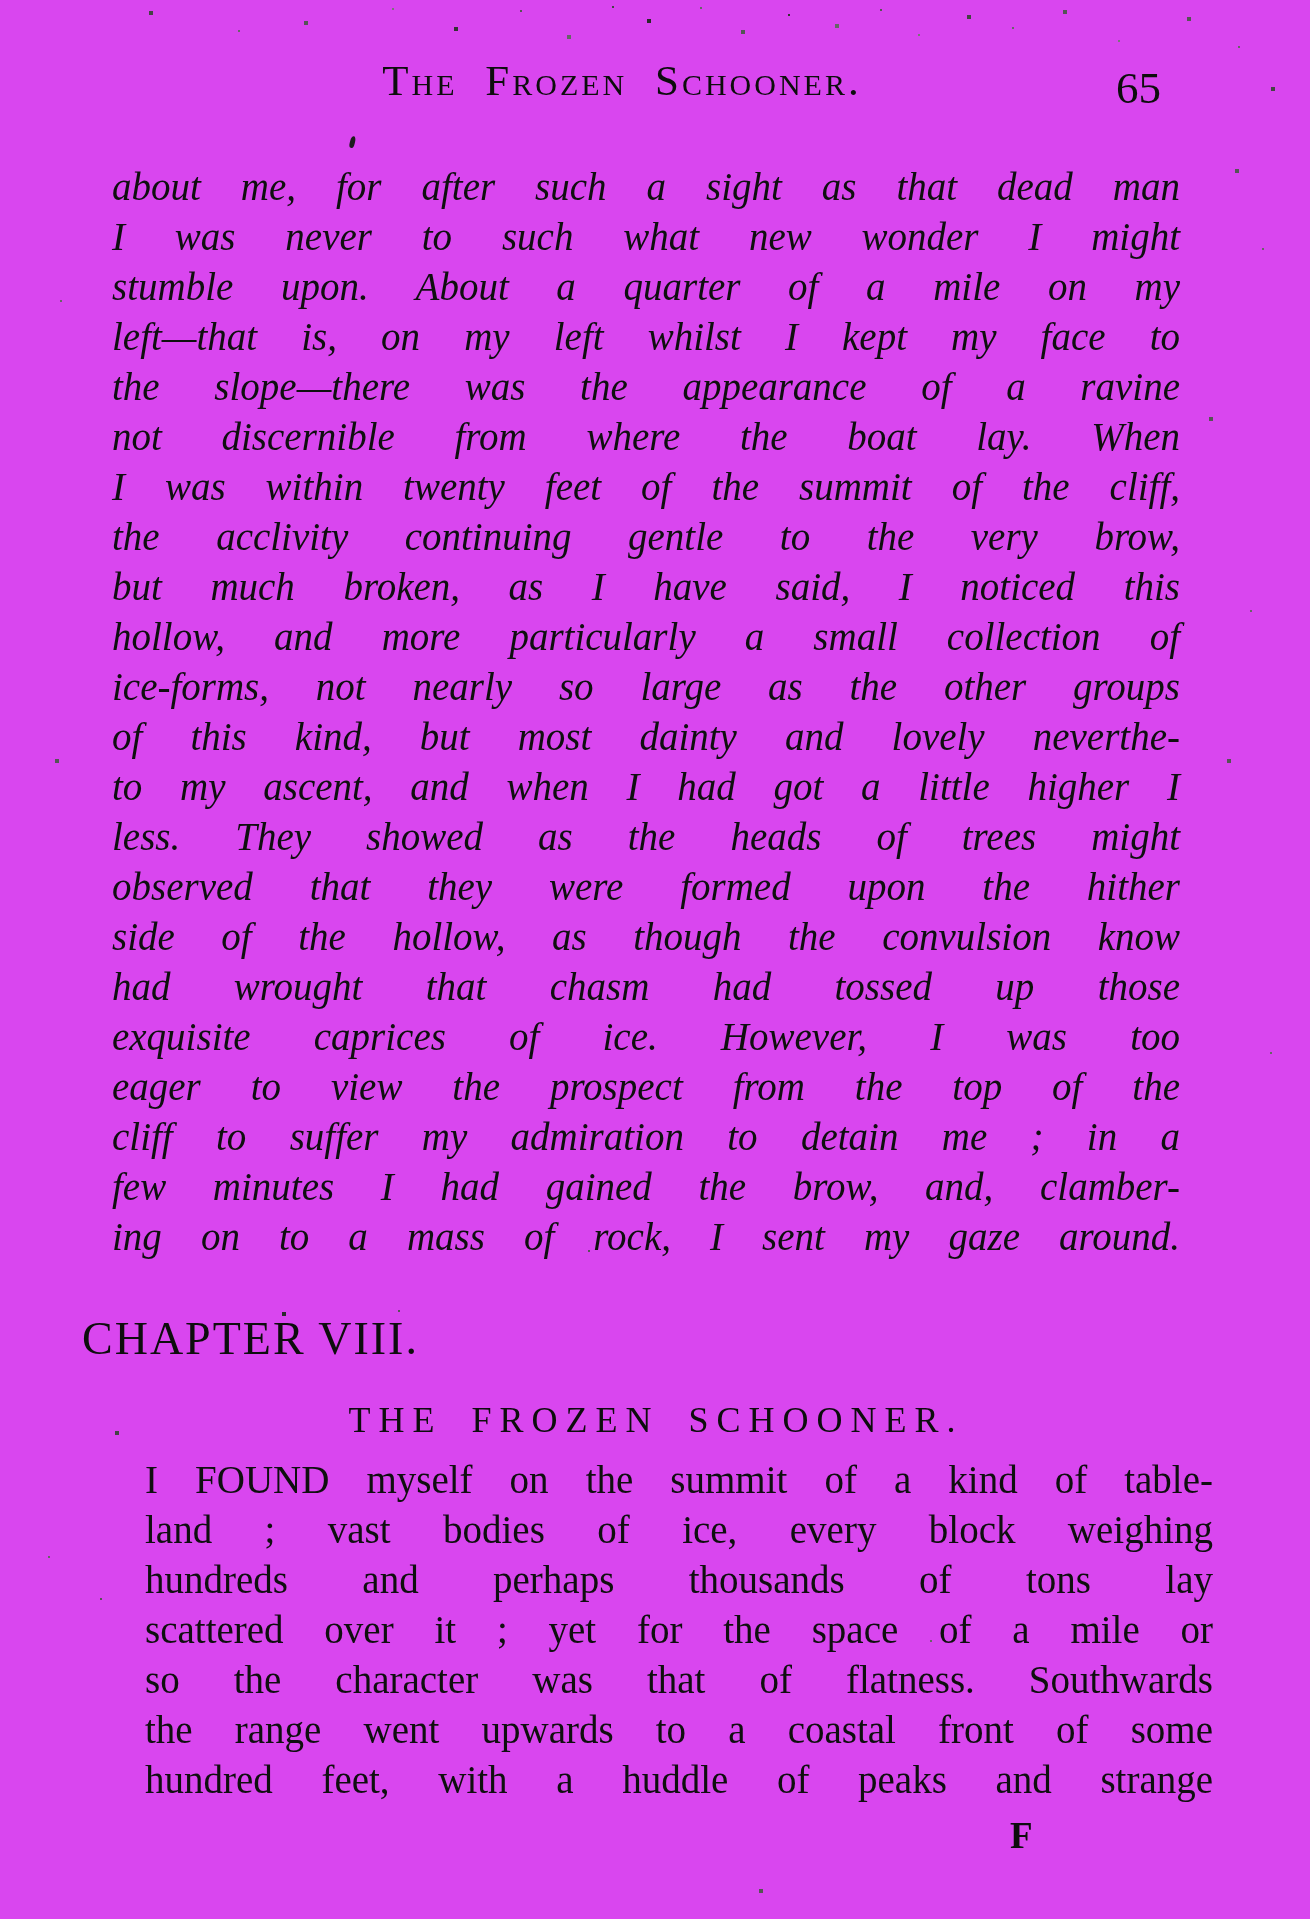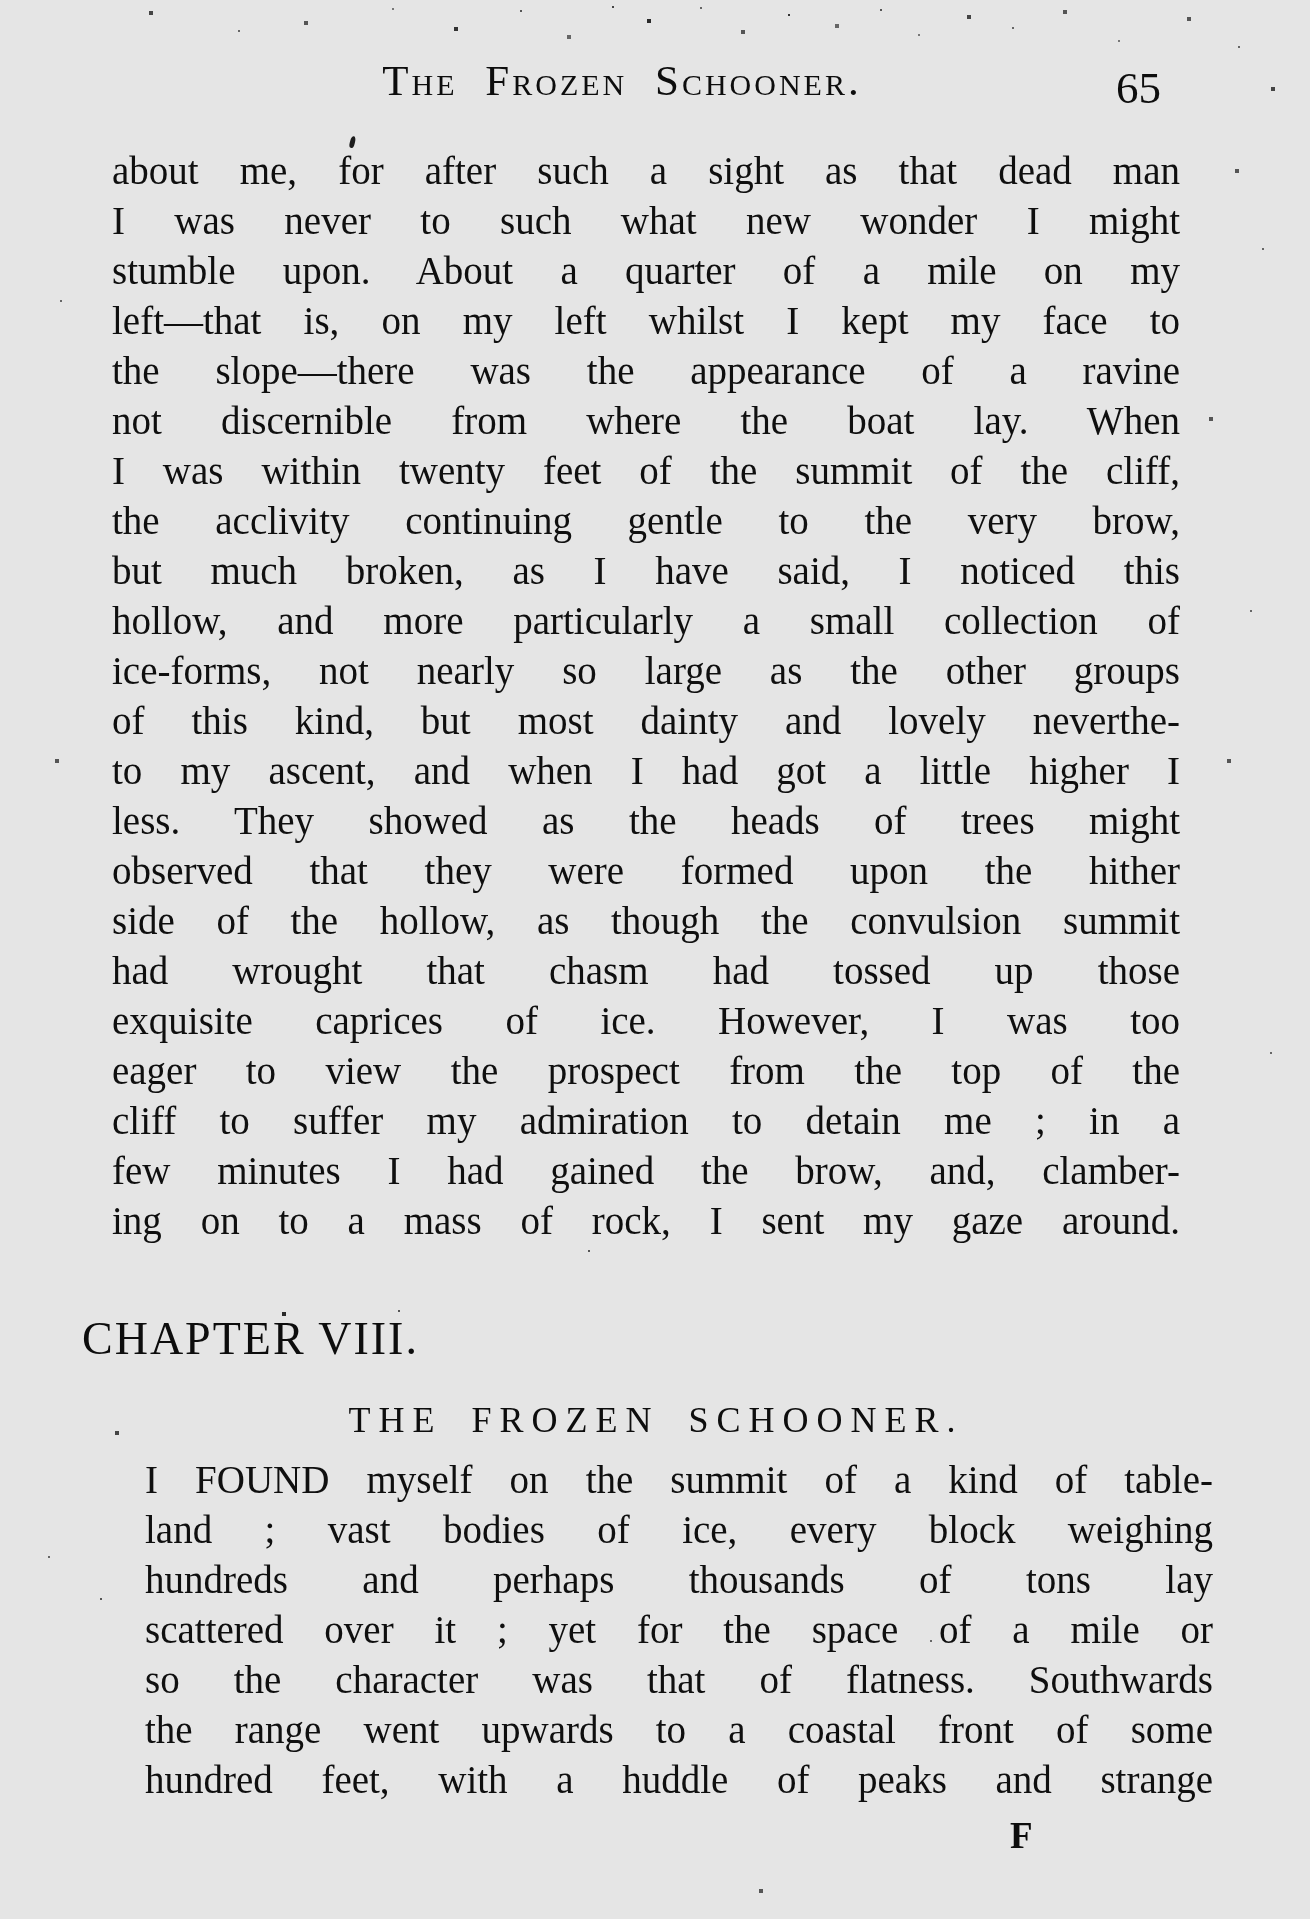--- a/index.html
+++ b/index.html
@@ -8,21 +8,21 @@
     height: 1919px;
     background: #ffffff;
     position: relative;
     overflow: hidden;
     font-family: "Liberation Serif", serif;
     color: #101010;
   }
   .page {
     position: absolute;
     inset: 0;
-    background: #e5e5e5;
+    background: #d946ef;
   }
   .col {
     position: absolute;
     left: 112px;
     width: 1068px;
   }
   
   .running-header { top: 56px; height: 64px; }
   .running-title {
     display: block;
@@ -40,21 +40,21 @@
     top: 62px;
     font-size: 45px;
     color: #0d0d0d;
   }
   
   .body-block {
     font-size: 39px;
     line-height: 50px;
     color: #0f0f0f;
   }
-  .para1 { top: 146px; }
+  .para1 { top: 162px; font-style: italic; }
   .para2 { top: 1455px; margin-left: 33px; }
   .line {
     text-align: justify;
     text-align-last: justify;
     -moz-text-align-last: justify;
     height: 50px;
     overflow: visible;
   }
   
   .chapter-heading {
@@ -170,21 +170,21 @@
       <div class="line">not discernible from where the boat lay.  When</div>
       <div class="line">I was within twenty feet of the summit of the cliff,</div>
       <div class="line">the acclivity continuing gentle to the very brow,</div>
       <div class="line">but much broken, as I have said, I noticed this</div>
       <div class="line">hollow, and more particularly a small collection of</div>
       <div class="line">ice-forms, not nearly so large as the other groups</div>
       <div class="line">of this kind, but most dainty and lovely neverthe-</div>
       <div class="line">to my ascent, and when I had got a little higher I</div>
       <div class="line">less.  They showed as the heads of trees might</div>
       <div class="line">observed that they were formed upon the hither</div>
-      <div class="line">side of the hollow, as though the convulsion summit</div>
+      <div class="line">side of the hollow, as though the convulsion know</div>
       <div class="line">had wrought that chasm had tossed up those</div>
       <div class="line">exquisite caprices of ice.  However, I was too</div>
       <div class="line">eager to view the prospect from the top of the</div>
       <div class="line">cliff to suffer my admiration to detain me ; in a</div>
       <div class="line">few minutes I had gained the brow, and, clamber-</div>
       <div class="line">ing on to a mass of rock, I sent my gaze around.</div>
     </div>
 
   <div class="col chapter-heading">CHAPTER VIII.</div>
 

